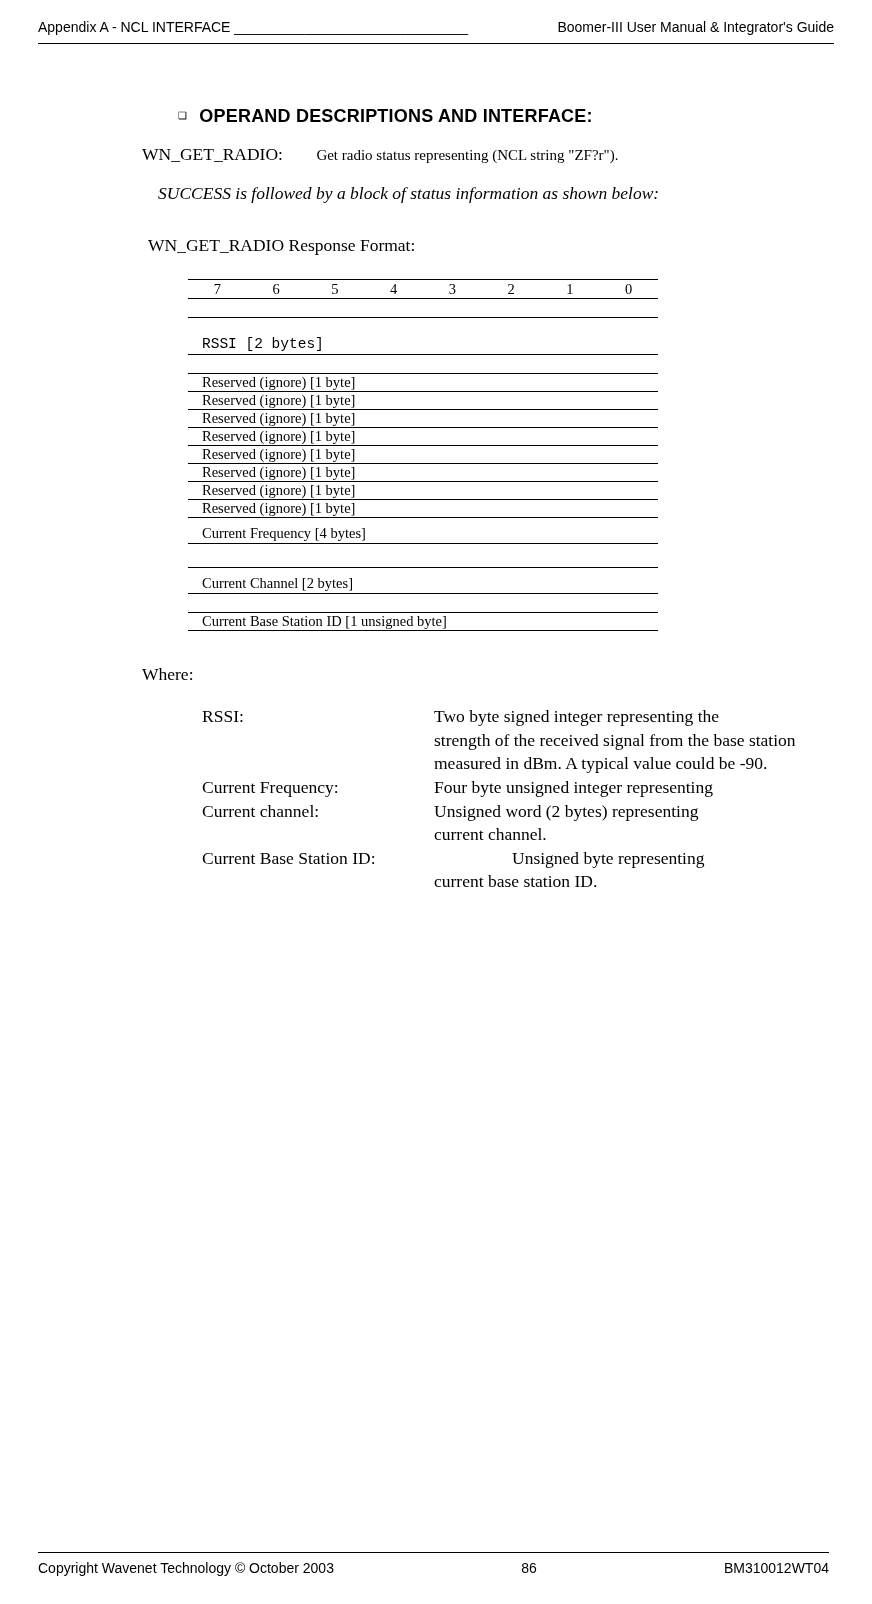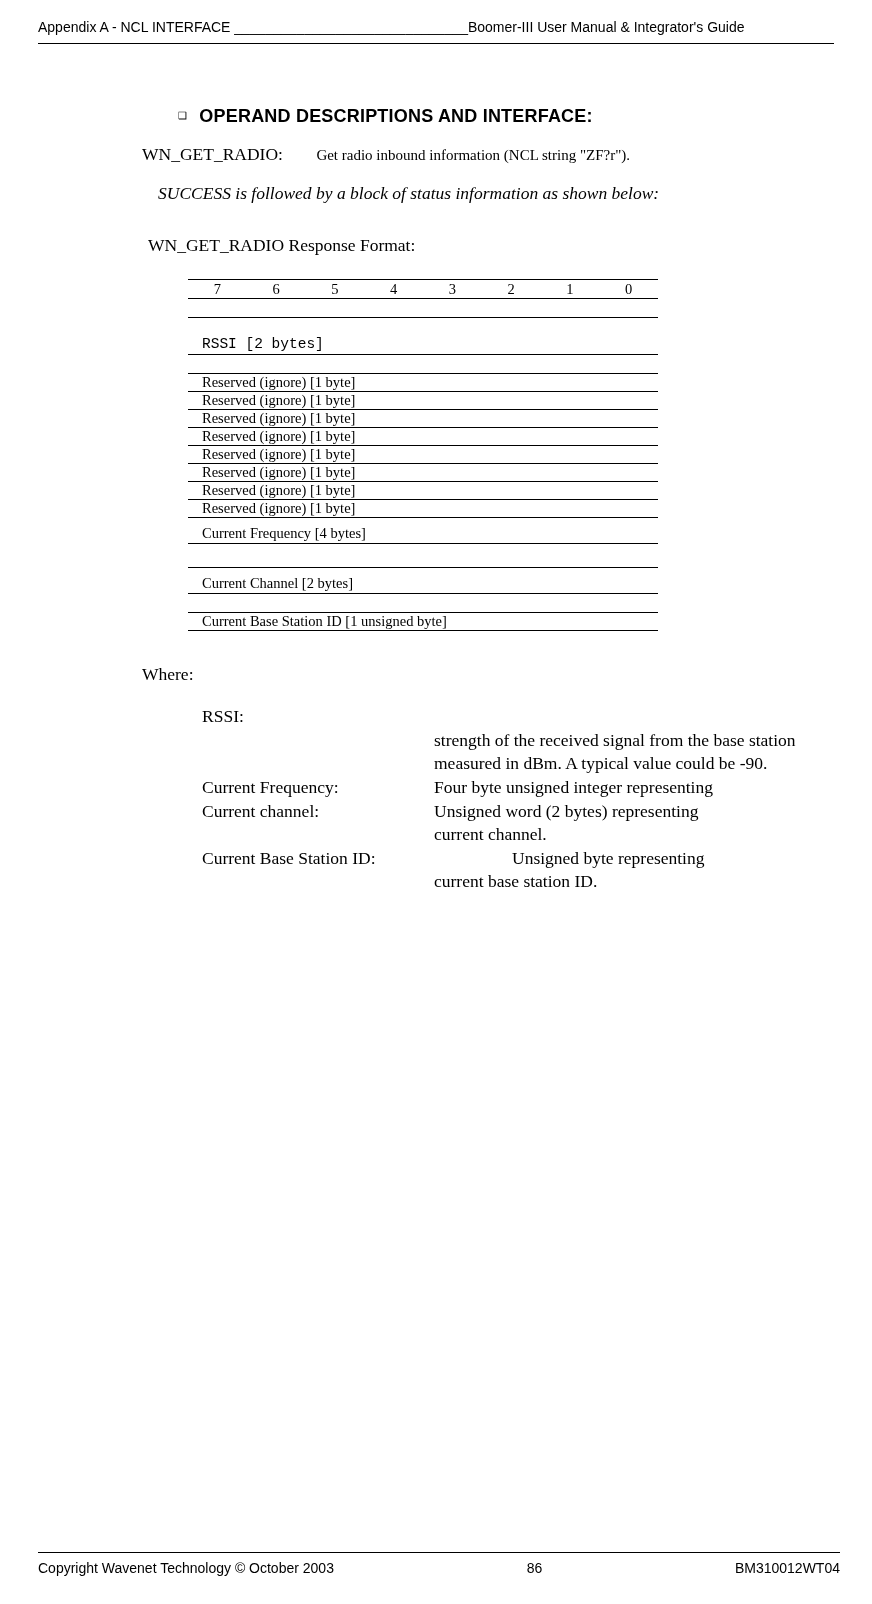--- a/index.html
+++ b/index.html
@@ -20,20 +20,21 @@
       padding-top: 18px;
       padding-bottom: 16px;
       box-sizing: border-box;
       position: relative;
     }
     .header {
       font-family: Arial, Helvetica, sans-serif;
       font-size: 14px;
       padding: 0 38px 4px 38px;
       display: flex;
+      justify-content: space-between;
       border-bottom: none;
     }
     .header-right { }
     .hr {
       border: none;
       border-top: 1.2px solid #000;
       margin: 2px 38px 60px 38px;
     }
     .content {
       padding: 0 38px 0 142px;
@@ -137,21 +138,21 @@
     .def-desc {
       flex: 1;
     }
     .def-cont {
       margin-left: 232px;
     }
     .footer-wrap {
       position: absolute;
       bottom: 26px;
       left: 38px;
-      right: 32px;
+      right: 43px;
       font-family: Arial, Helvetica, sans-serif;
       font-size: 14px;
       border-top: 1.2px solid #000;
       padding-top: 6px;
       display: flex;
       justify-content: space-between;
     }
   </style>
 </head>
 <body>
@@ -167,21 +168,21 @@
   <div class="content">
 
     <div class="section-title-row">
       <span class="bullet">❑</span>
       <span class="section-title">OPERAND DESCRIPTIONS AND INTERFACE:</span>
     </div>
 
 
     <div class="wn-row">
       <span class="wn-label">WN_GET_RADIO:</span>
-      <span class="wn-desc-small">Get radio inbound information (NCL string "ZF?r").</span>
+      <span class="wn-desc-small">Get radio status representing (NCL string "ZF?r").</span>
     </div>
 
     <div class="para2">SUCCESS is followed by a block of status information as shown below:</div>
 
     <div class="sub-title">WN_GET_RADIO Response Format:</div>
 
     <div class="struct-table">
       <div class="bit-header">
         <div>7</div>
         <div>6</div>
@@ -209,20 +210,21 @@
       <div class="struct-gap"></div>
       <div class="struct-row">Current Base Station ID  [1 unsigned byte]</div>
     </div>
 
     <div class="where-label">Where:</div>
 
     <div class="def-block">
 
       <div class="def-row">
         <div class="def-term">RSSI:</div>
+        <div class="def-desc">Two byte signed integer representing the</div>
       </div>
       <div class="def-cont">strength of the received signal from the base station measured in dBm.  A typical value could be -90.</div>
 
       <div class="def-row">
         <div class="def-term">Current Frequency:</div>
         <div class="def-desc">Four byte unsigned integer representing</div>
       </div>
 
       <div class="def-row">
         <div class="def-term">Current channel:</div>

